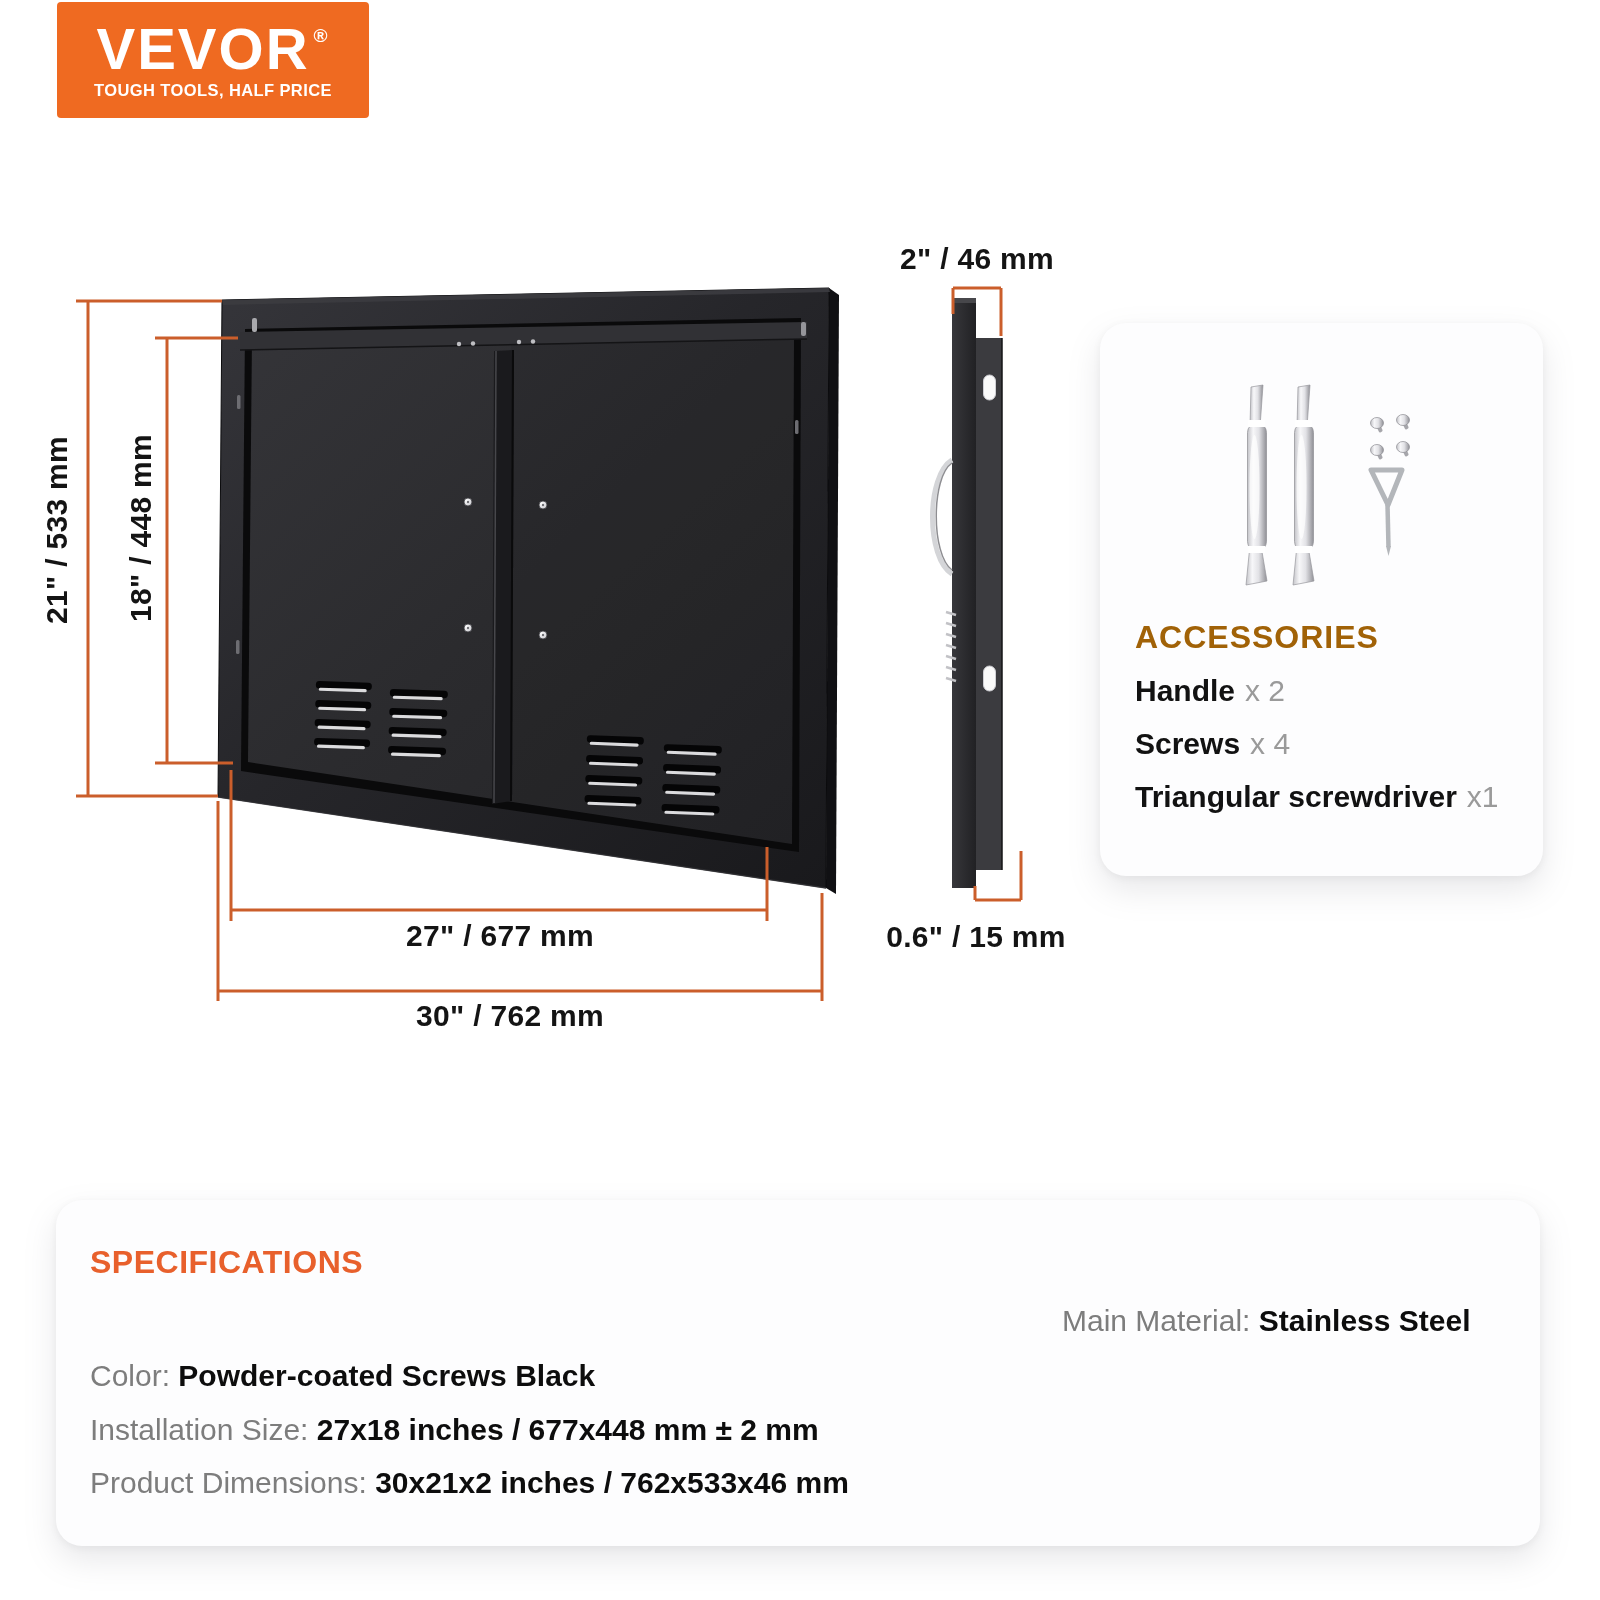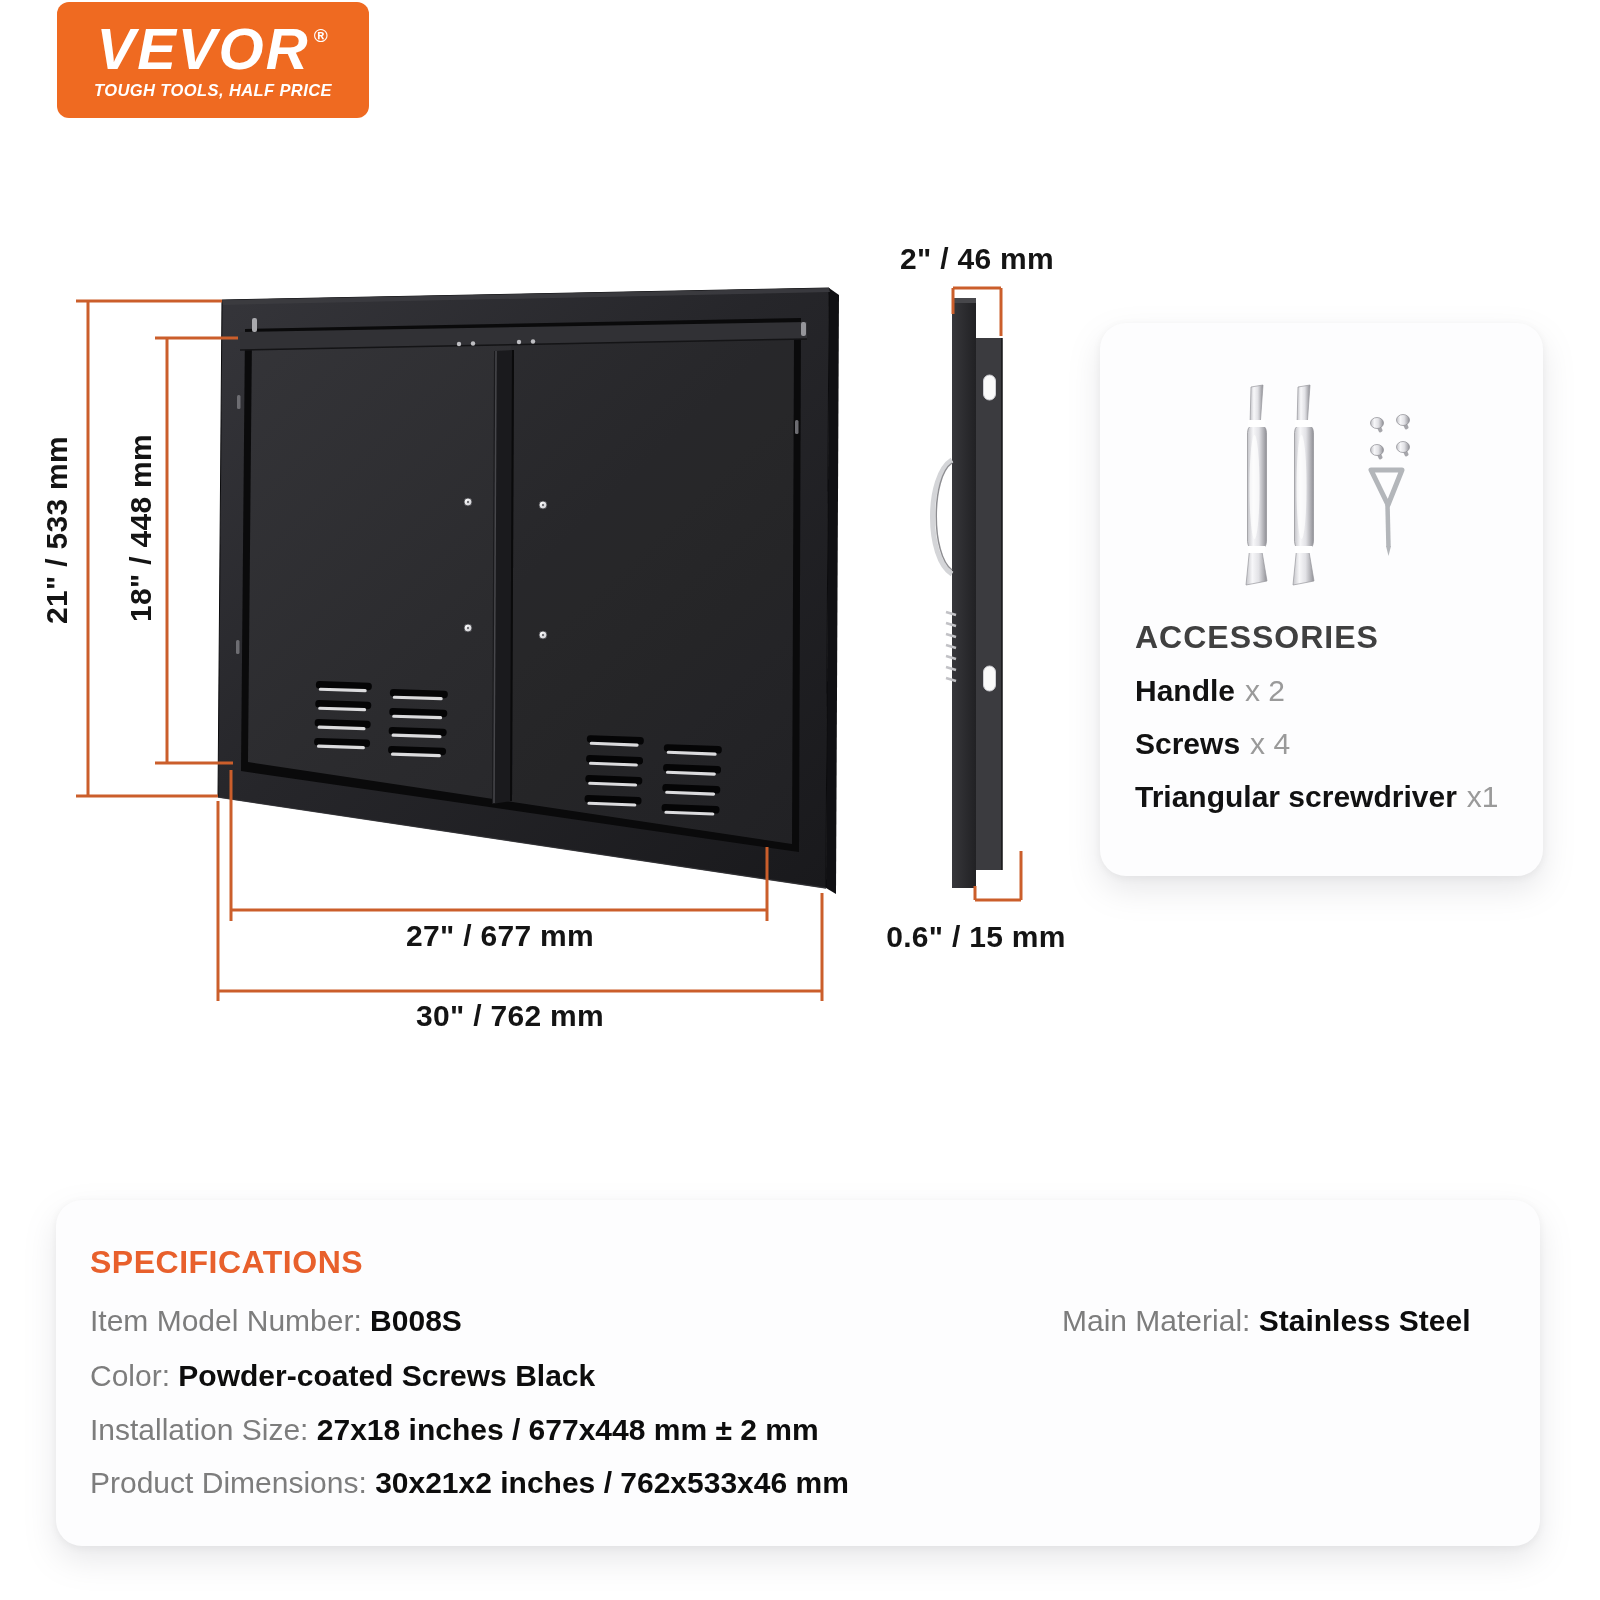--- a/index.html
+++ b/index.html
@@ -3,41 +3,41 @@
 <meta charset="utf-8">
 <style>
   html,body { margin:0; padding:0; background:#ffffff; }
   .canvas {
     position:relative; width:1600px; height:1600px; background:#ffffff;
     font-family:"Liberation Sans","DejaVu Sans",sans-serif; overflow:hidden;
   }
   
   .logo {
     position:absolute; left:57px; top:2px; width:312px; height:116px;
-    background:#EF6A21; border-radius:12px; color:#ffffff;
-    display:flex; flex-direction:column; align-items:center; justify-content:center;font-style:italic;
+    background:#EF6A21; border-radius:4px; color:#ffffff;
+    display:flex; flex-direction:column; align-items:center; justify-content:center;
   }
   .logo-word { font-size:58px; font-weight:800; letter-spacing:2px; line-height:1; white-space:nowrap; }
   .logo-reg  { font-size:19px; font-weight:700; position:relative; top:-27px; margin-left:4px; }
   .logo-tag  { font-size:16.5px; font-weight:700; letter-spacing:0.4px; margin-top:3px; white-space:nowrap; }
   
   svg.diagram { position:absolute; left:0; top:0; width:1600px; height:1600px; }
   .dim-label {
     position:absolute; transform:translate(-50%,-50%);
     font-size:30px; font-weight:700; color:#141414; white-space:nowrap; letter-spacing:0.3px;
   }
   .dim-label.vert { transform:translate(-50%,-50%) rotate(-90deg); }
   
   .card {
     position:absolute; background:#fdfdfe; border-radius:26px;
     box-shadow:0 14px 32px rgba(125,125,140,0.18), 0 2px 8px rgba(0,0,0,0.05);
   }
   .acc-card  { left:1100px; top:323px; width:443px; height:553px; }
   .acc-icons { position:absolute; left:0; top:0; width:443px; height:553px; }
-  .acc-title { position:absolute; left:35px; top:296px; font-size:32px; font-weight:700; color:#404040; letter-spacing:1px; }
+  .acc-title { position:absolute; left:35px; top:296px; font-size:32px; font-weight:700; color:#a16207; letter-spacing:1px; }
   .acc-row   { position:absolute; left:35px; font-size:30px; line-height:36px; white-space:nowrap; }
   .acc-name  { font-weight:700; color:#121212; }
   .acc-count { color:#9a9a9a; margin-left:10px;text-align:center; }
   .spec-card  { left:56px; top:1200px; width:1484px; height:346px; }
   .spec-title { position:absolute; left:34px; top:44px; font-size:32px; font-weight:700; color:#E8602C; letter-spacing:0.5px; }
   .spec-row   { position:absolute; font-size:30px; line-height:38px; white-space:nowrap; }
   .spec-label { color:#7d7d7d; }
   .spec-value { color:#0d0d0d; font-weight:700; }
 </style>
 </head>
@@ -255,20 +255,19 @@
       </g>
     </svg>
     <div class="acc-title">ACCESSORIES</div>
     <div class="acc-row" style="top:350px;"><span class="acc-name">Handle</span><span class="acc-count">x 2</span></div>
     <div class="acc-row" style="top:403px;"><span class="acc-name">Screws</span><span class="acc-count">x 4</span></div>
     <div class="acc-row" style="top:456px;"><span class="acc-name">Triangular screwdriver</span><span class="acc-count">x1</span></div>
   </div>
 
   <div class="card spec-card">
     <div class="spec-title">SPECIFICATIONS</div>
-    <div class="spec-row" style="left:34px; top:102px;"><span class="spec-label">Item Model Number: </span><span class="spec-value">B008S</span></div>
     <div class="spec-row" style="left:34px; top:157px;"><span class="spec-label">Color: </span><span class="spec-value">Powder-coated Screws Black</span></div>
     <div class="spec-row" style="left:34px; top:211px;"><span class="spec-label">Installation Size: </span><span class="spec-value">27x18 inches / 677x448 mm ± 2 mm</span></div>
     <div class="spec-row" style="left:34px; top:264px;"><span class="spec-label">Product Dimensions: </span><span class="spec-value">30x21x2 inches / 762x533x46 mm</span></div>
     <div class="spec-row" style="left:974px; top:102px;margin-left:32px;"><span class="spec-label">Main Material: </span><span class="spec-value">Stainless Steel</span></div>
   </div>
 
 </div>
 
 </body></html>

